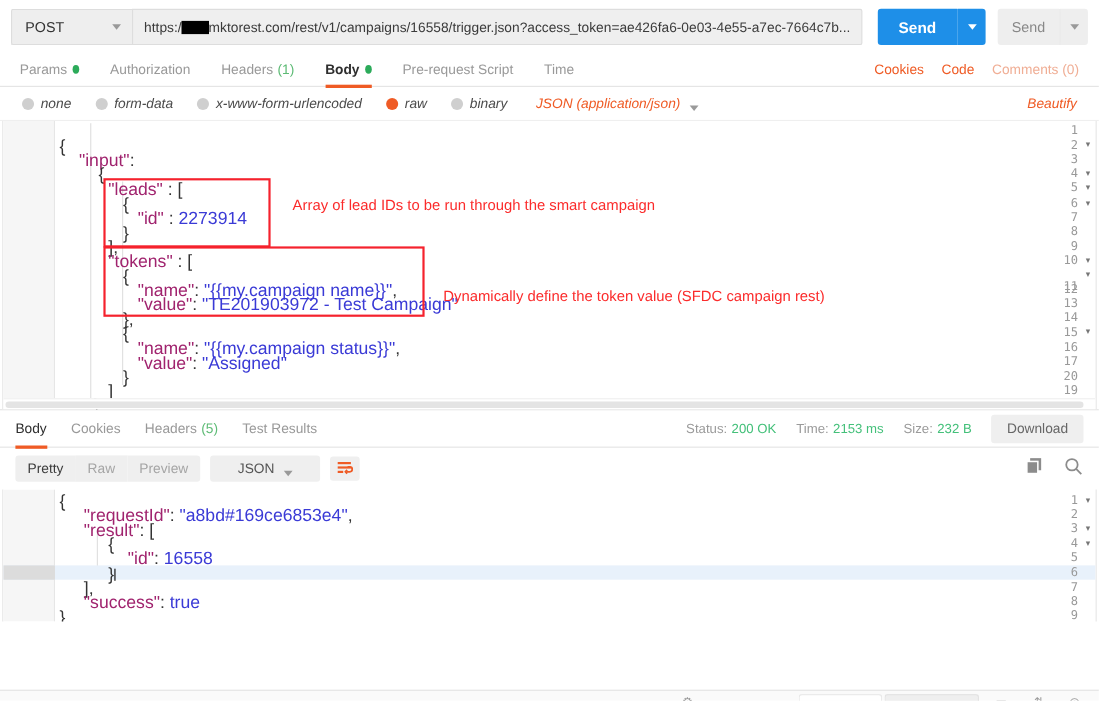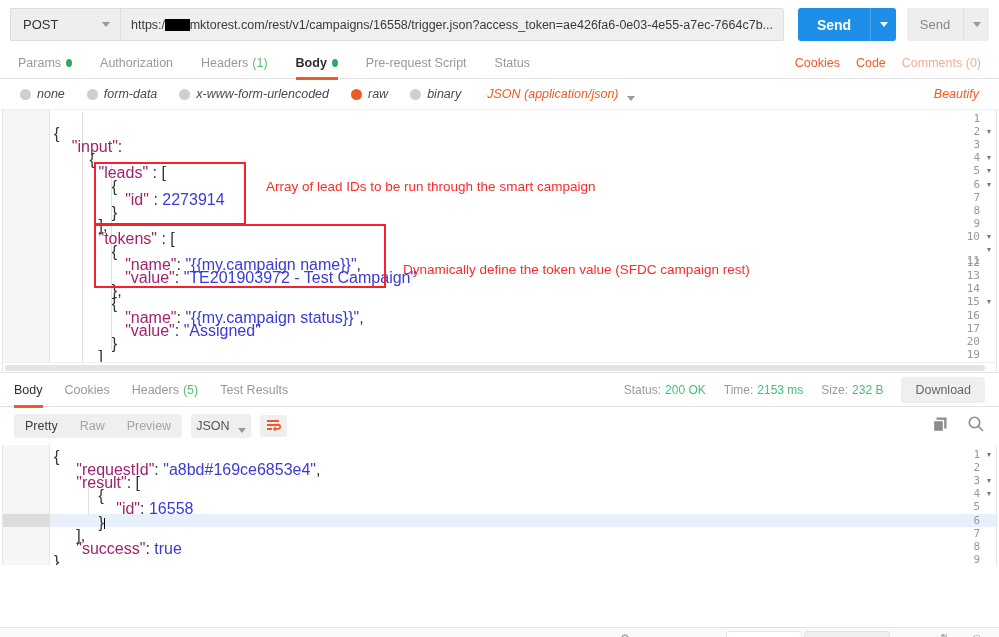--- a/index.html
+++ b/index.html
@@ -163,21 +163,21 @@
     padding:6px 14px; border-radius:3px;
   }
 
   
   .fmtbar { display:flex; align-items:center; height:38px; padding:0 14px; }
   .fmt { font-size:12.5px; color:#a5a5a5; padding:5px 11px; background:#efefef; }
   .fmt.active { color:#3c3c3c; }
   .fmt.first { border-radius:3px 0 0 3px; }
   .fmt.last { border-radius:0 3px 3px 0; }
   .json-drop {
-    margin-left:9px; background:#efefef; border-radius:3px; padding:5px 5px;
+    margin-left:9px; background:#efefef; border-radius:3px; padding:5px 25px;
     display:flex;align-items:flex-end; font-size:12.5px;color:#555;
   }
   .json-drop .caret { margin-left:9px; }
   .wrap-btn { margin-left:9px; background:#efefef; border-radius:3px; padding:4px 6px; display:flex;}
   .fmt-right { margin-left:auto; display:flex; align-items:center; gap:18px; }
 
   
   .resp-editor {
     position:relative; height:120px; margin:0 2px;
     border-left:1px solid #e6e6e6; border-right:1px solid #e6e6e6; overflow:hidden;
@@ -238,21 +238,21 @@
       <span class="count-green" style="margin-left:4px">(1)</span>
     </div>
     <div class="rtab active">
       <span>Body</span>
       <span class="dot"></span>
     </div>
     <div class="rtab">
       <span>Pre-request Script</span>
     </div>
     <div class="rtab">
-      <span>Status</span>
+      <span>Time</span>
     </div>
     <div class="right-links">
       <span>Cookies</span>
       <span>Code</span>
       <span class="muted">Comments (0)</span>
     </div>
   </div>
 
   <div class="bodytype">
     <div class="radio">

